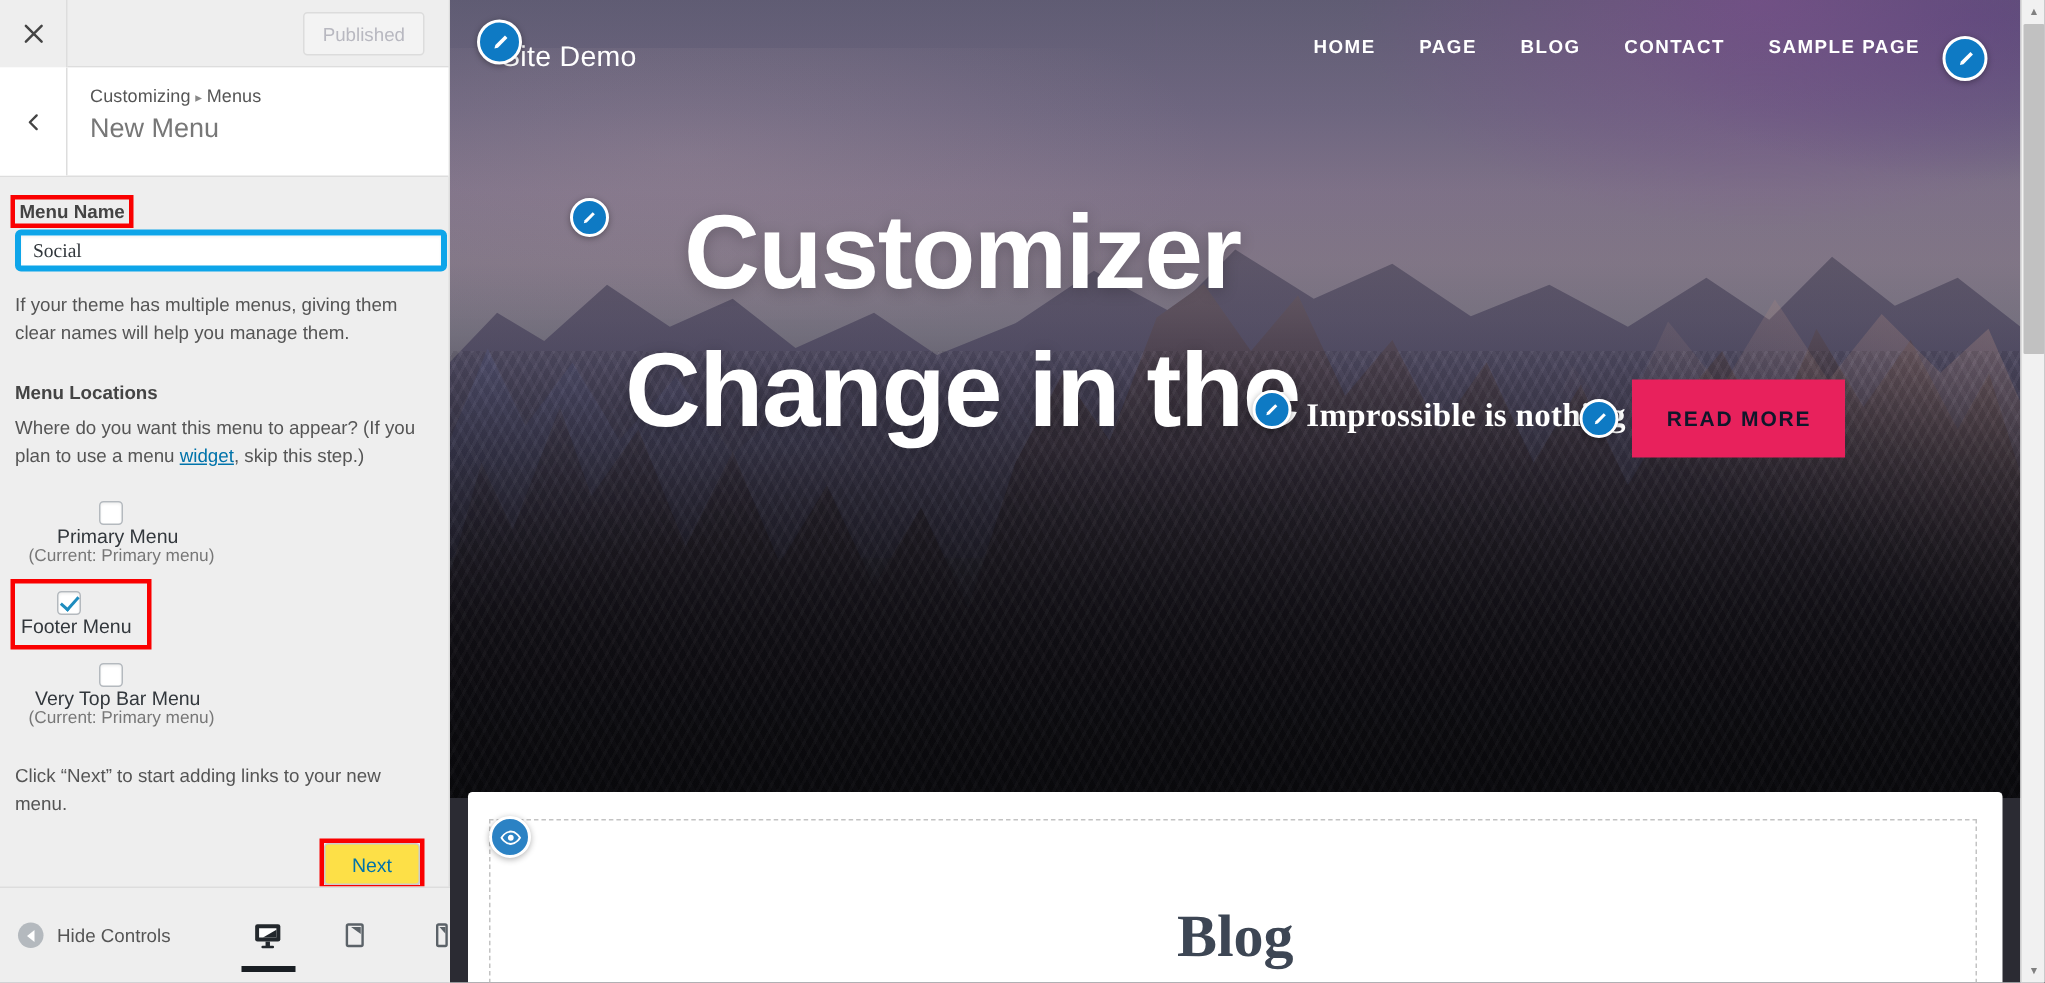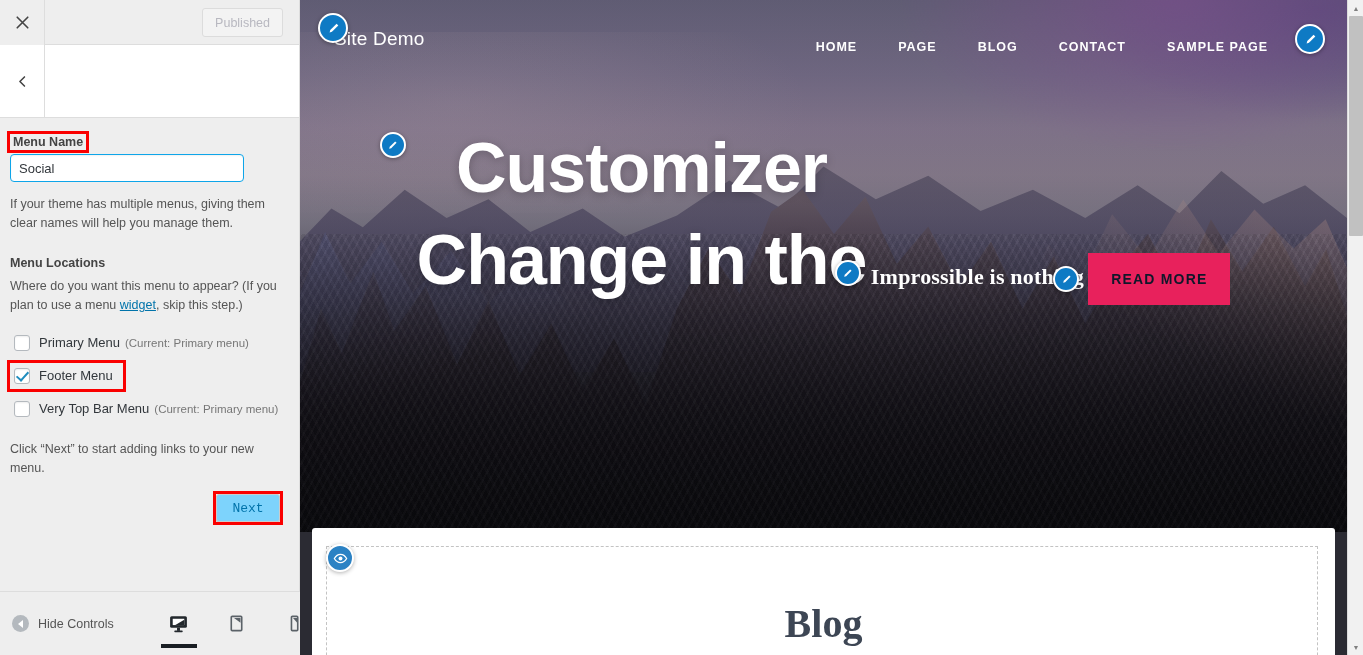--- a/index.html
+++ b/index.html
@@ -83,26 +83,26 @@
     display: inline-block;
     padding: 1px 3px;
     margin-bottom: 4px;
   }
   .hl-red {
     outline: 3px solid #fa0000;
     outline-offset: 0px;
   }
   .menu-name-input {
     display: block;
-    width: 234px; height: 28px;
+    width: 288px; height: 28px;
     padding: 3px 8px;
     font-size: 13px;
     color: #32373c;
-    font-family: Liberation Sans, sans-serif;
-    border: 1px solid #0ea5e9;
+    font-family: Liberation Serif, serif;
+    border: 4px solid #0ea5e9;
     border-radius: 4px;
     background: #fff;
     box-shadow: inset 0 1px 2px rgba(0,0,0,.06);
   }
   .help-text {
     font-size: 12.5px; color: #555;
     line-height: 1.55;
     margin-top: 13px;
     max-width: 272px;
   }
@@ -112,20 +112,21 @@
   }
   .help-text a { color: #0073aa; text-decoration: underline; }
 
   .loc-list { margin-top: 16px; }
   .loc-row {
     display: flex; align-items: center;
     padding: 3px 4px;
     margin-bottom: 9px;
     width: fit-content;
     cursor: pointer;
+    flex-direction: column;
   }
   .loc-row.boxed { outline: 3px solid #fa0000; padding: 5px 10px 5px 4px; }
   .cbx {
     width: 16px; height: 16px;
     border: 1px solid #b4b9be;
     border-radius: 3px;
     background: #fff;
     box-shadow: inset 0 1px 2px rgba(0,0,0,.07);
     margin-right: 9px;
     position: relative;
@@ -152,25 +153,25 @@
   .next-wrap {
     margin-top: 16px;
     display: flex; justify-content: flex-end;
     padding-right: 4px;
   }
   .btn-next {
     min-width: 64px; height: 28px;
     padding: 0 12px;
     font-size: 13px;
     color: #0073aa;
-    background: #7dd3fc;
+    background: #fde047;
     border: 1px solid #cccccc;
     border-radius: 3px;
     cursor: pointer;
-    font-family: Liberation Mono, monospace;
+    font-family: Liberation Sans, sans-serif;
     box-shadow: 0 1px 0 #ccc;
   }
   .btn-next-box { outline: 3px solid #fa0000; display: inline-block; }
 
   .cz-footer {
     position: absolute; bottom: 0; left: 0;
     width: 300px; height: 64px;
     background: #eeeeee;
     border-top: 1px solid #ddd;
     display: flex; align-items: center;
@@ -299,21 +300,21 @@
   }
   .brand {
     position: relative;
     display: flex; align-items: center;
   }
   .brand-name {
     font-size: 19px; color: #ffffff; font-weight: 400;
     letter-spacing: .2px;
     margin-left: 12px;
   }
-  .nav { margin-left: auto; display: flex; align-items: flex-end; gap: 41px; }
+  .nav { margin-left: auto; display: flex; align-items: flex-start; gap: 29px; }
   .nav-item {
     font-size: 12.5px; color: #ffffff; font-weight: 700;
     letter-spacing: 1px; cursor: pointer;
   }
 
   
   .edit-pin {
     width: 30px; height: 30px; border-radius: 50%;
     background: #0e7ac4;
     border: 2px solid #ffffff;
@@ -425,20 +426,26 @@
       </div>
       <div class="cz-published">Published</div>
     </div>
 
     <div class="cz-title-bar">
       <div class="cz-back">
         <svg viewBox="0 0 20 20" width="13" height="13" aria-hidden="true">
           <path d="M13 3 L6 10 L13 17" stroke="#444" stroke-width="2.4" fill="none" stroke-linecap="round" stroke-linejoin="round"></path>
         </svg>
       </div>
+      <div class="cz-titles">
+        <div class="cz-breadcrumb">
+          <span>Customizing</span><span class="sep">▸</span><span>Menus</span>
+        </div>
+        <div class="cz-panel-title">New Menu</div>
+      </div>
     </div>
 
     <div class="cz-body">
 
       <div class="field-label hl-red">Menu Name</div>
       <input class="menu-name-input" type="text" value="Social" style="">
       <div class="help-text">If your theme has multiple menus, giving them clear names will help you manage them.</div>
 
       <div class="section-title">Menu Locations</div>
       <div class="help-text" style="margin-top:2px"><span>Where do you want this menu to appear? (If you plan to use a menu </span><a href="#">widget</a><span>, skip this step.)</span></div>

